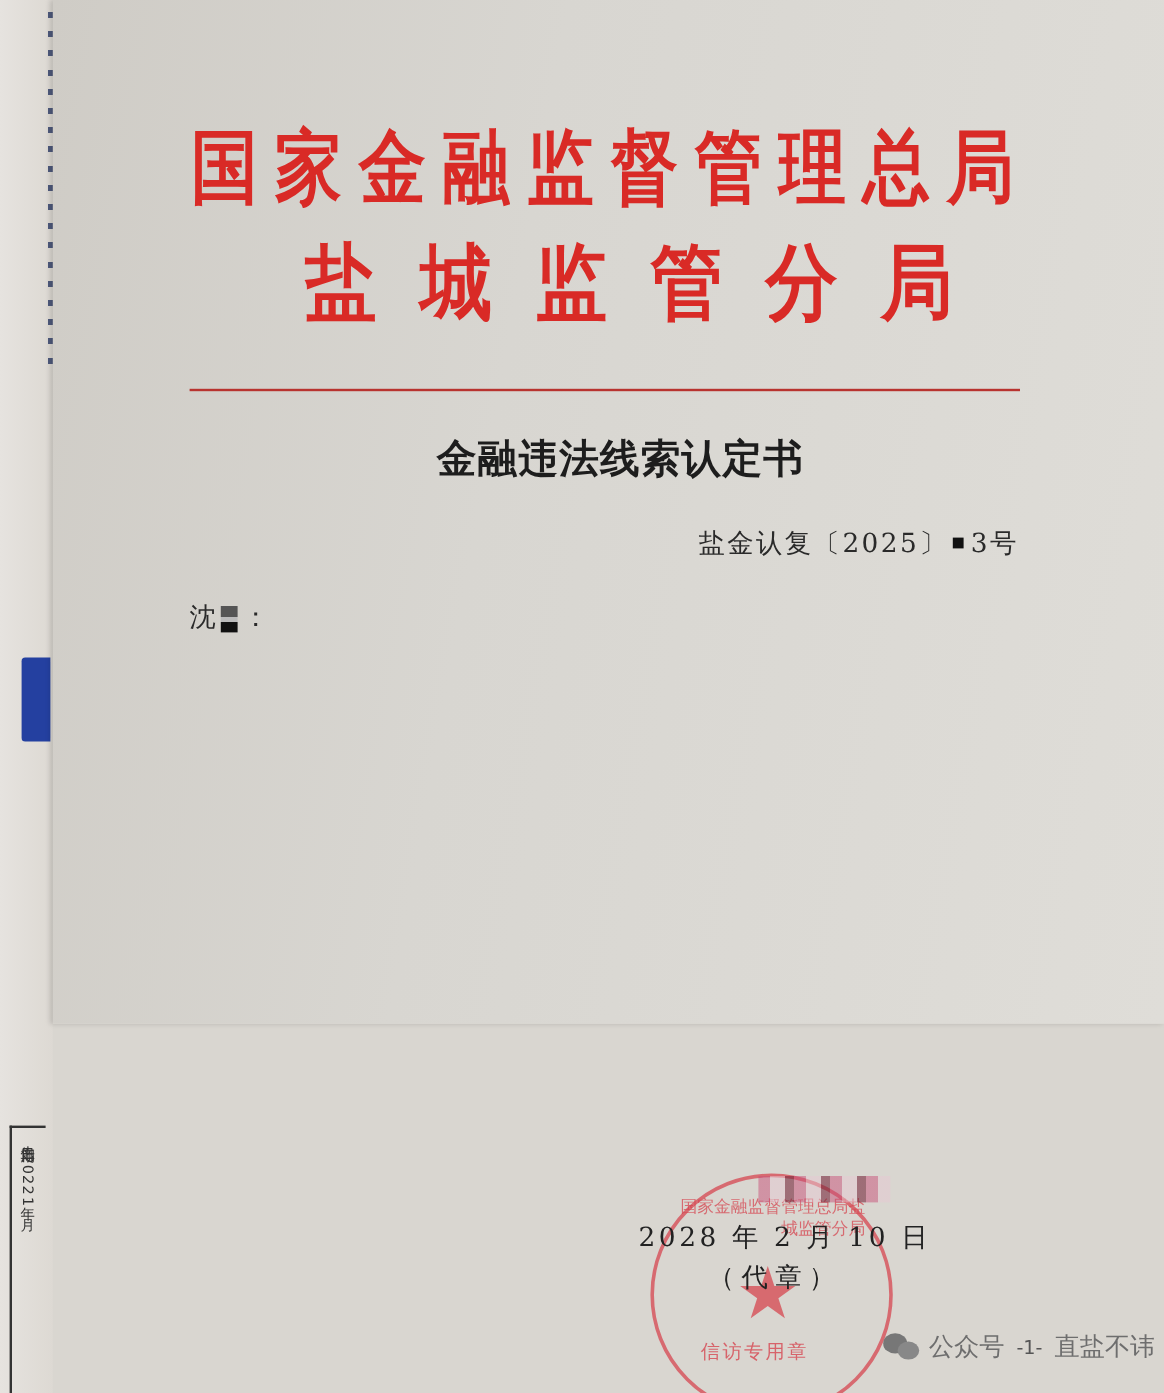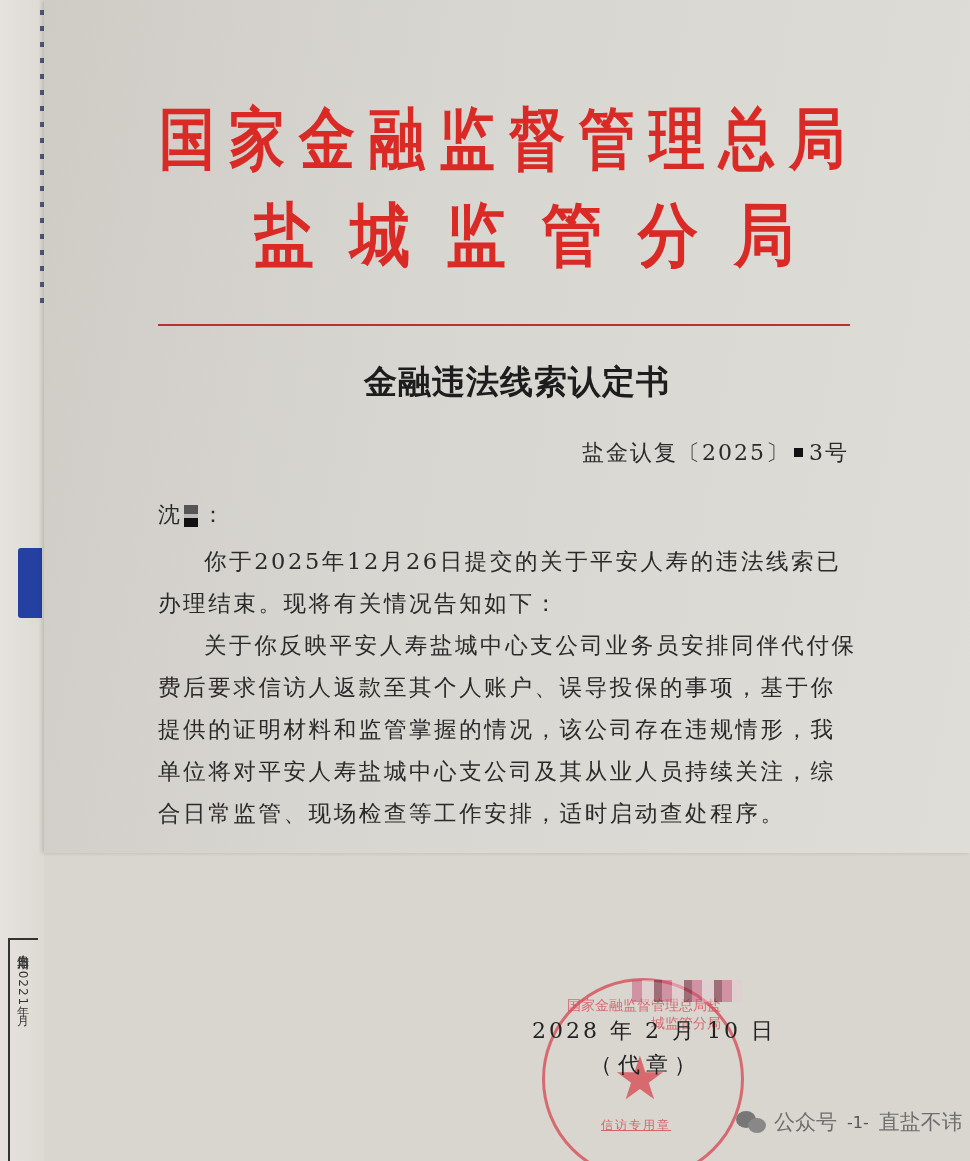--- a/index.html
+++ b/index.html
@@ -74,22 +74,22 @@
     border:3px solid rgba(214,70,80,.75); z-index:2;
   }
   .seal .star {
     position:absolute; left:68px; top:62px; font-size:60px; color:rgba(214,60,70,.7); font-family:"DejaVu Sans", sans-serif;
   }
   .seal .seal-ring-text {
     position:absolute; left:20px; top:16px; width:156px; font-size:14px; color:rgba(214,70,80,.75);
     text-align:right; font-family:"DejaVu Sans", sans-serif;
   }
   .seal .seal-bottom {
-    position:absolute; left:56px; top:136px; font-size:12px; color:rgba(214,70,80,.8);
-    font-family:"DejaVu Sans", sans-serif; letter-spacing:2px;text-decoration:underline;
+    position:absolute; left:39px; top:136px; font-size:16px; color:rgba(214,70,80,.8);
+    font-family:"DejaVu Sans", sans-serif; letter-spacing:2px;
   }
   .seal-pixel {
     position:absolute; left:588px; top:980px; width:110px; height:22px; z-index:3;
     background:repeating-linear-gradient(90deg,rgba(200,80,120,.5) 0 10px,rgba(230,200,210,.5) 10px 22px,rgba(120,40,60,.6) 22px 30px);
   }
   .watermark {
     position:absolute; left:692px; top:1108px; display:flex; align-items:center; gap:6px;
     font-family:"DejaVu Sans", sans-serif; font-size:21px; color:#6e6e6e; z-index:4;
   }
   .watermark .wechat-icon { width:32px; height:26px; position:relative; }
@@ -114,24 +114,20 @@
   <div class="doc-title">金融违法线索认定书</div>
 
   <div class="ref-no">
     <span>盐金认复〔2025〕</span><span class="redact"></span><span>3号</span>
   </div>
 
   <div class="salutation">
     <span>沈</span><span class="blur"></span><span>：</span>
   </div>
 
-  <div class="body-text">
-    <p>你于2025年12月26日提交的关于平安人寿的违法线索已办理结束。现将有关情况告知如下：</p>
-    <p>关于你反映平安人寿盐城中心支公司业务员安排同伴代付保费后要求信访人返款至其个人账户、误导投保的事项，基于你提供的证明材料和监管掌握的情况，该公司存在违规情形，我单位将对平安人寿盐城中心支公司及其从业人员持续关注，综合日常监管、现场检查等工作安排，适时启动查处程序。</p>
-  </div>
 
   <div class="seal">
     <div class="seal-ring-text">国家金融监督管理总局盐城监管分局</div>
     <div class="star">★</div>
     <div class="seal-bottom">信访专用章</div>
   </div>
   <div class="seal-pixel"></div>
 
   <div class="date-line">2028 年 2 月 10 日</div>
   <div class="seal-label">（代章）</div>

